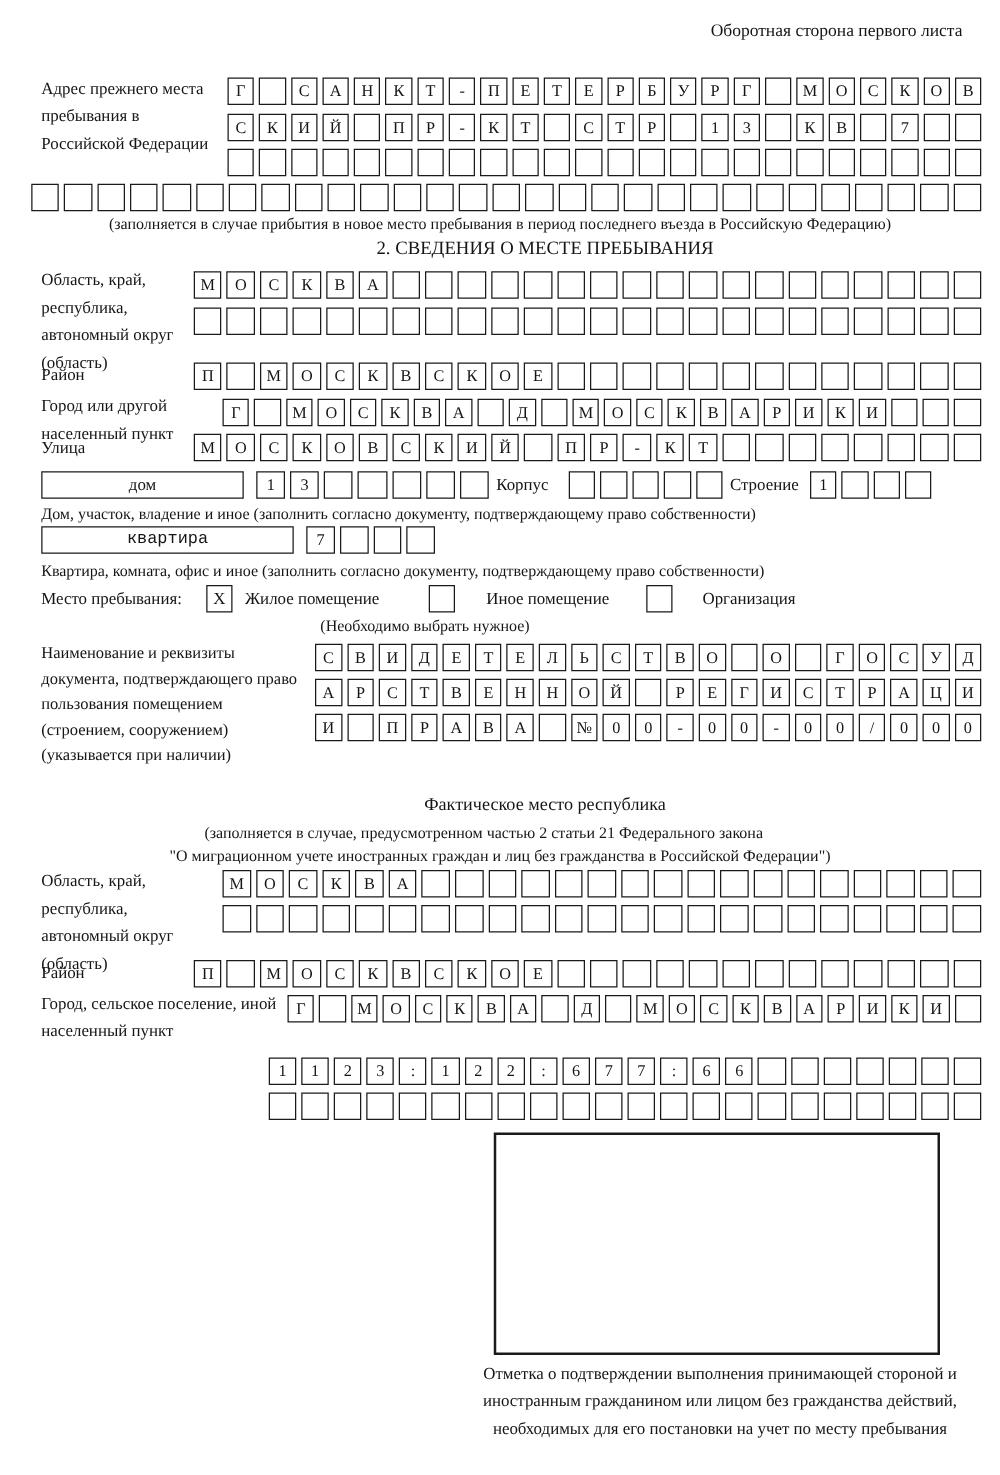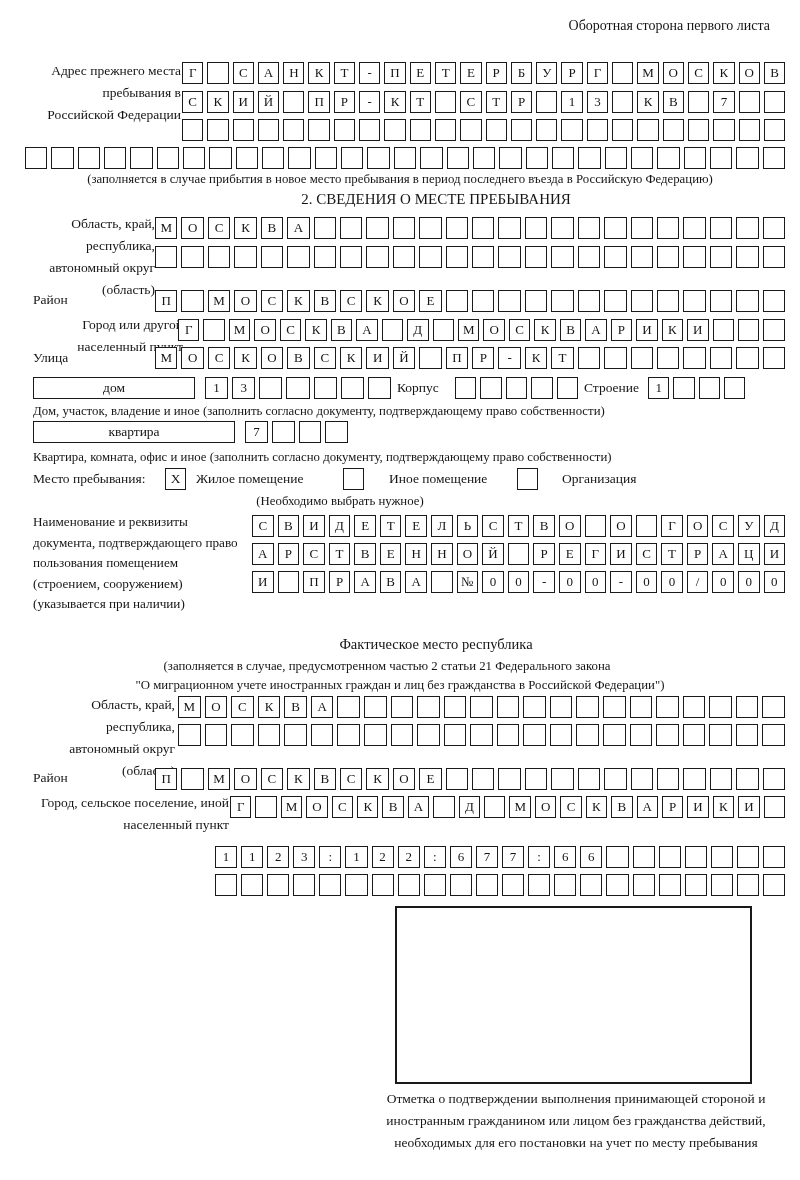--- a/index.html
+++ b/index.html
@@ -20,21 +20,21 @@
   }
   .widebox {
     position:absolute; height:20px; border:1.8px solid #1a1a1a; background:#fff;
     font-size:13.5px; line-height:20px; text-align:center;
   }
   .chk {
     position:absolute; width:19px; height:20px; border:1.8px solid #1a1a1a;
     font-size:13.5px; line-height:20px; text-align:center; background:#fff;
   }
   .stampbox { position:absolute; border:2px solid #1a1a1a; background:#fff; }
-  .seclabel { position:absolute; font-size:13.5px; line-height:22px;text-align:right; }
+  .seclabel { position:absolute; font-size:13.5px; line-height:22px; }
 </style>
 </head>
 <body>
 
 <div class="page">
 
   <div class="abs right" style="left:400px; top:18px; width:370px; font-size:14px;">Оборотная сторона первого листа</div>
 
   <div class="seclabel" style="left:33px; top:60px; width:148px;">Адрес прежнего места пребывания в Российской Федерации</div>
 
@@ -310,21 +310,21 @@
     </div>
   <div class="seclabel" style="left:584px; top:377px;">Строение</div>
   <div class="cellrow" style="left:648px; top:377px; width:97px;">
       <span class="cell">1</span>
       <span class="cell"></span>
       <span class="cell"></span>
       <span class="cell"></span>
     </div>
   <div class="abs cap" style="left:33px; top:403px; width:740px;">Дом, участок, владение и иное (заполнить согласно документу, подтверждающему право собственности)</div>
 
-  <div class="widebox" style="left:33px; top:421px; width:200px;">квартира</div>
+  <div class="widebox" style="left:33px; top:421px; width:200px;font-family:Liberation Mono, monospace;">квартира</div>
   <div class="cellrow" style="left:245px; top:421px; width:103px;">
       <span class="cell">7</span>
       <span class="cell"></span>
       <span class="cell"></span>
       <span class="cell"></span>
     </div>
   <div class="abs cap" style="left:33px; top:449px; width:740px;">Квартира, комната, офис и иное (заполнить согласно документу, подтверждающему право собственности)</div>
 
   <div class="seclabel" style="left:33px; top:468px;">Место пребывания:</div>
   <div class="chk" style="left:165px; top:468px;">X</div>

